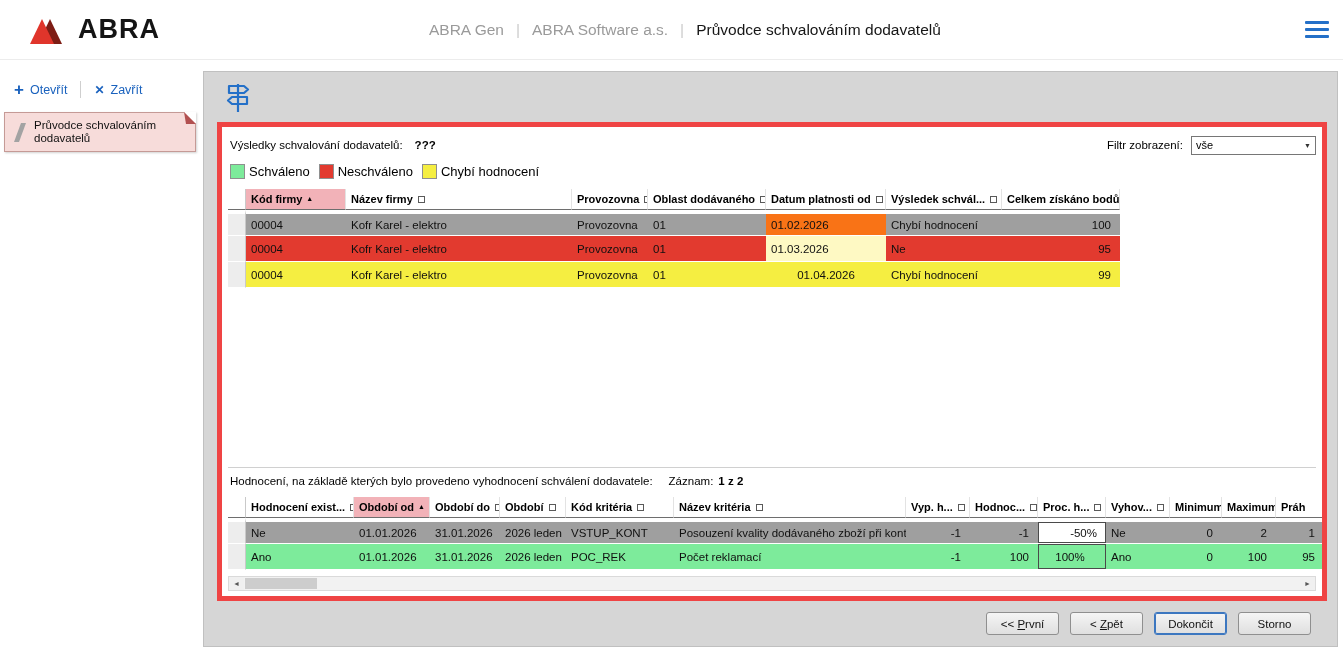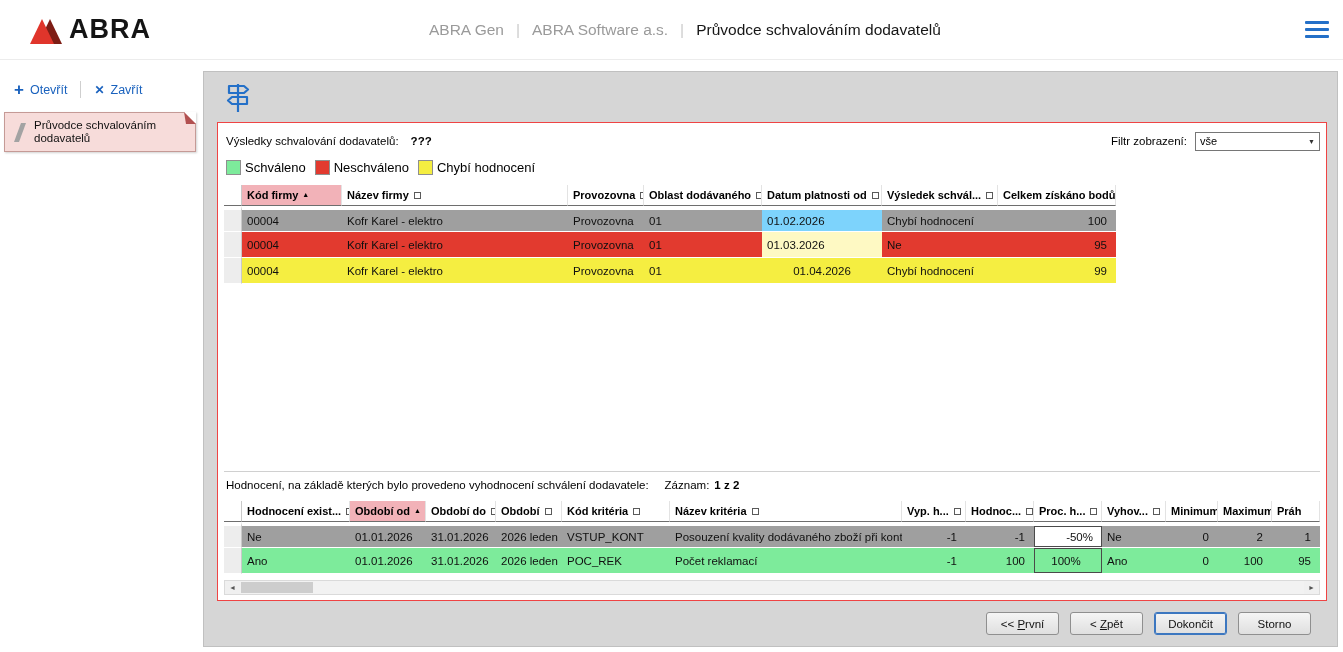--- a/index.html
+++ b/index.html
@@ -3,21 +3,21 @@
 <meta charset="utf-8">
 <style>
   * { box-sizing: border-box; }
   html,body { margin:0; padding:0; background:#fff; }
   body { font-family:"Liberation Sans", sans-serif; }
   .app { width:1343px; height:652px; overflow:hidden; background:#fff; position:relative; }
 
   
   .app-header { height:60px; display:flex; align-items:center; padding:0 14px 0 28px;
     border-bottom:1px solid #ececec; background:#fff; position:relative; }
-  .logo { display:flex; align-items:center; gap:5px; }
+  .logo { display:flex; align-items:center; gap:14px; }
   .logo-text { font-size:27px; font-weight:bold; color:#141414; letter-spacing:1px; }
   .header-center { position:absolute; left:51%; top:50%; transform:translate(-50%,-50%);
     display:flex; gap:12px; align-items:center; white-space:nowrap; font-size:15.5px; }
   .ht-dim { color:#9a9a9a; }
   .ht-sep { color:#cccccc; }
   .ht-strong { color:#161616; }
   .hamburger { margin-left:auto; display:flex; flex-direction:column; gap:4px; width:24px; cursor:pointer; }
   .hamburger span { height:3px; background:#2470c8; border-radius:1px; }
 
   
@@ -34,21 +34,21 @@
     padding:6px 8px; font-size:11.5px; line-height:13px; color:#101010; cursor:pointer; }
   .tab-fold { position:absolute; top:-1px; right:-1px; }
 
   
   .panel { flex:1; margin:11px 5px 4px 0; background:#d6d6d6; border:1px solid #c0c0c0;
     display:flex; flex-direction:column; padding:8px 10px 0 13px; min-width:0; }
   .panel-head { display:flex; justify-content:space-between; align-items:flex-start; padding:2px 6px 8px 6px; flex:none; }
   .panel-title { font-size:13px; font-weight:bold; color:#101010; }
   .panel-sub { font-size:11px; color:#1c1c1c; margin-top:4px; }
 
-  .box { flex:1; background:#fff; border:1px solid #ef4444; padding:7px 6px 5px 6px;
+  .box { flex:1; background:#fff; border:5px solid #ef4444; padding:7px 6px 5px 6px;
     display:flex; flex-direction:column; overflow:hidden; min-height:0; }
   .box-row1 { display:flex; align-items:center; font-size:11.5px; height:22px; flex:none; padding-left:2px; }
   .b-lbl { margin-right:12px; }
   .b-val { font-weight:bold; }
   .flex1 { flex:1; }
   .f-lbl { margin-right:8px; }
   .combo { width:125px; height:19px; border:1px solid #767676; background:#fff; display:flex;
     align-items:center; font-size:11px; padding-left:4px; cursor:pointer; }
   .combo-val { flex:1; }
   .combo-arrow { font-size:7px; color:#333; padding:0 4px; }
@@ -214,21 +214,21 @@
                   <th><span>Celkem získáno bodů</span></th>
                 </tr>
               </thead>
               <tbody>
                 <tr>
                   <td class="ind"></td>
                   <td style="background: rgb(159, 159, 159);">00004</td>
                   <td style="background: rgb(159, 159, 159);">Kofr Karel - elektro</td>
                   <td style="background: rgb(159, 159, 159);">Provozovna</td>
                   <td style="background: rgb(159, 159, 159);">01</td>
-                  <td style="background: #7dd3fc;">01.02.2026</td>
+                  <td style="background: #f97316;">01.02.2026</td>
                   <td style="background: rgb(159, 159, 159);">Chybí hodnocení</td>
                   <td class="r" style="background: rgb(159, 159, 159);">100</td>
                 </tr>
                 <tr>
                   <td class="ind"></td>
                   <td style="background: rgb(226, 58, 47);">00004</td>
                   <td style="background: rgb(226, 58, 47);">Kofr Karel - elektro</td>
                   <td style="background: rgb(226, 58, 47);">Provozovna</td>
                   <td style="background: rgb(226, 58, 47);">01</td>
                   <td style="background: #fef9c3;">01.03.2026</td>

